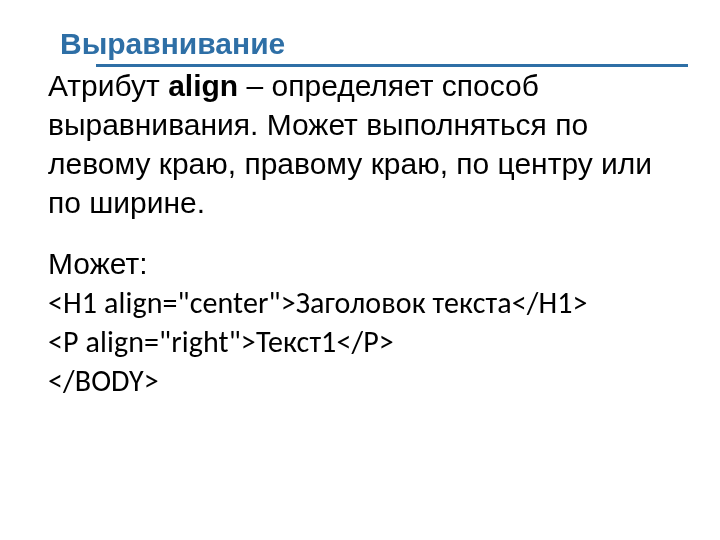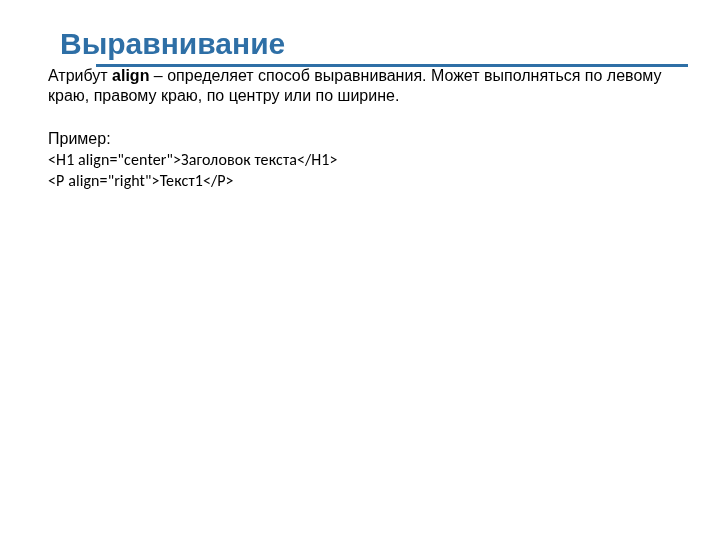--- a/index.html
+++ b/index.html
@@ -36,21 +36,21 @@
     position: absolute;
     left: 96px;
     right: 32px;
     top: 64px;
     height: 0;
     border-top: 3px solid #2e6fa6;
     z-index: 1;
   }
   .body {
     padding: 6px 48px 0 48px;
-    font-size: 16px;
+    font-size: 30px;
     line-height: 1.3;
     font-family: Arial, "Segoe UI", sans-serif;
   }
   .body p { margin: 0; }
   .gap { height: 22px; }
   .bold { font-weight: 700; }
   .mono { font-family: Calibri, Arial, sans-serif; letter-spacing: 0.1px; }
 </style>
 </head>
 <body>
@@ -62,18 +62,19 @@
     <div class="title-rule"></div>
   </div>
 
   <div class="body">
     <p>
       <span>Атрибут </span><span class="bold">align</span><span> – определяет способ выравнивания. Может выполняться по левому краю, правому краю, по центру или по ширине.</span>
     </p>
 
     <div class="gap"></div>
 
-    <p>Пример:</p>
+    <p>Может:</p>
     <p class="mono">&lt;H1  align="center"&gt;Заголовок текста&lt;/H1&gt;</p>
     <p class="mono">&lt;P  align="right"&gt;Текст1&lt;/P&gt;</p>
+    <p class="mono">&lt;/BODY&gt;</p>
   </div>
 
 </div>
 
 </body></html>

